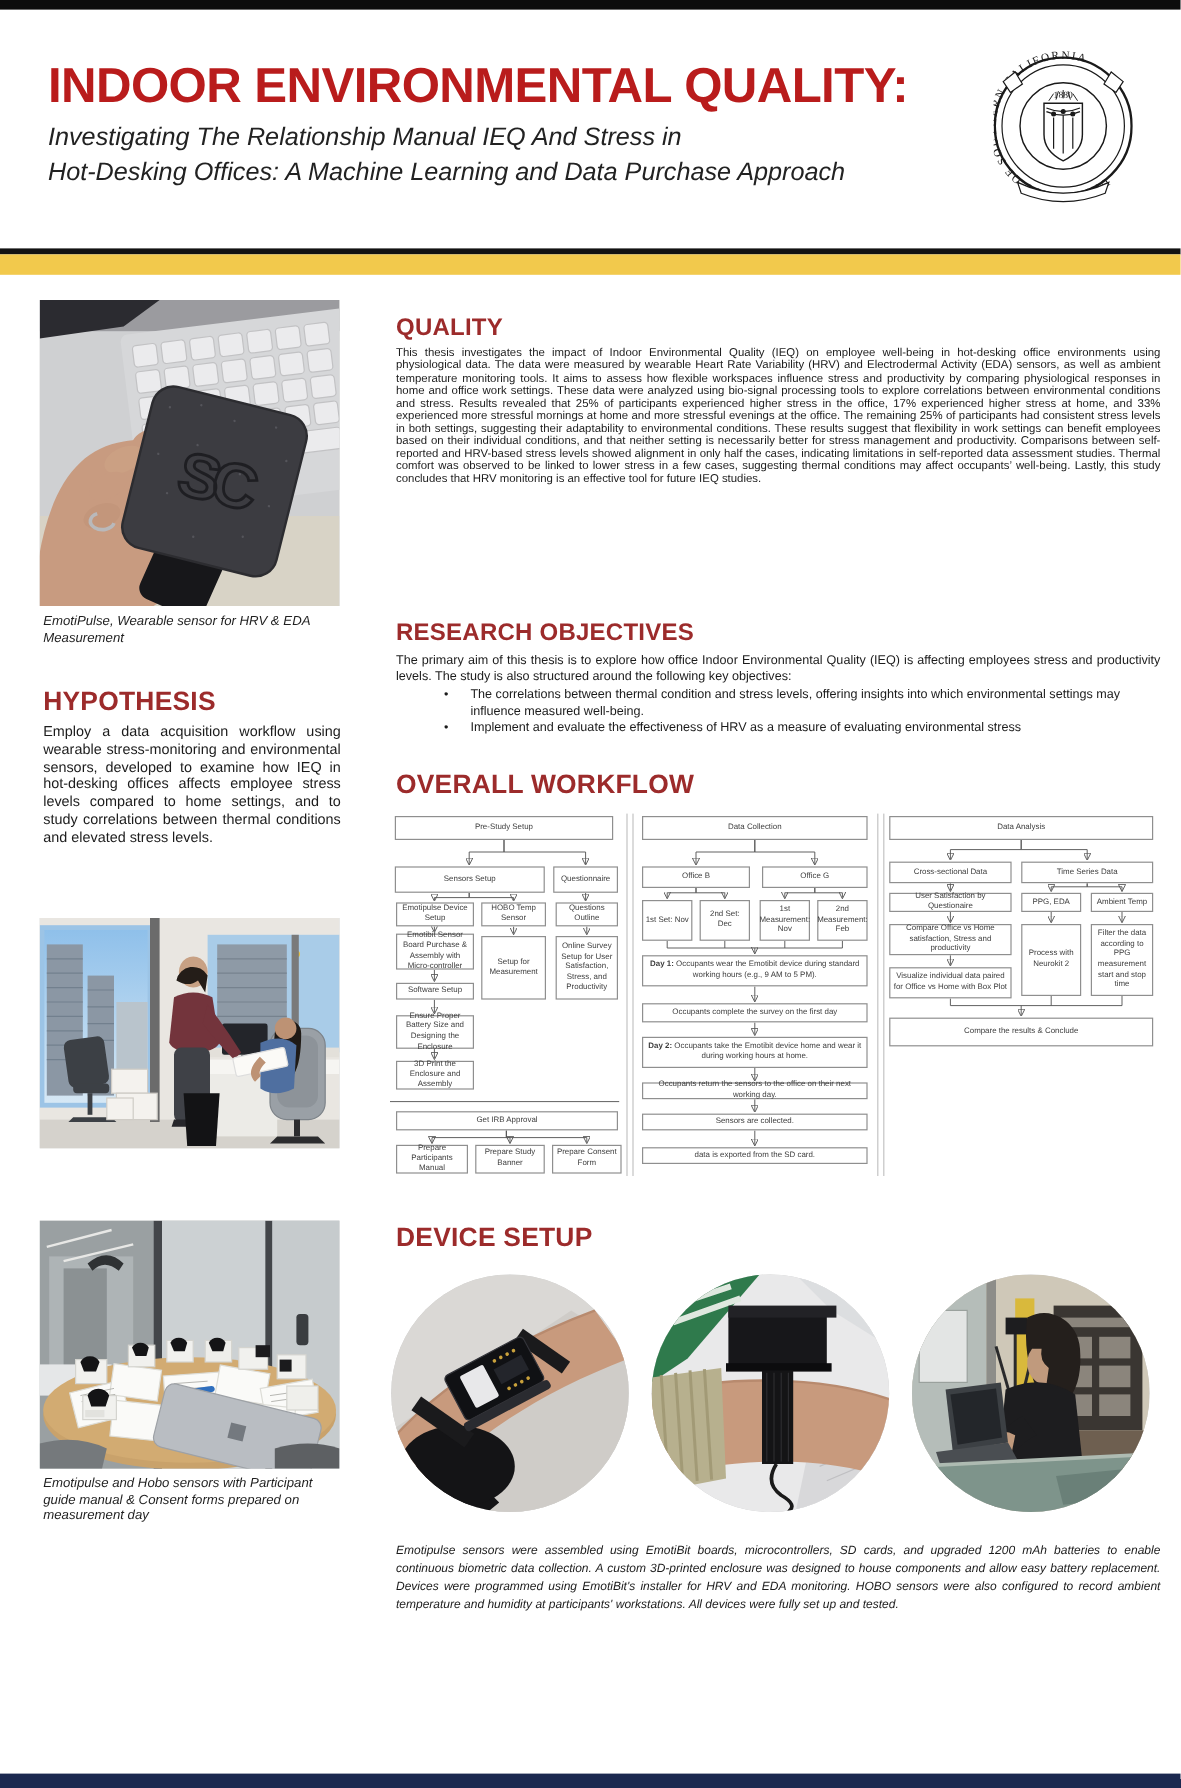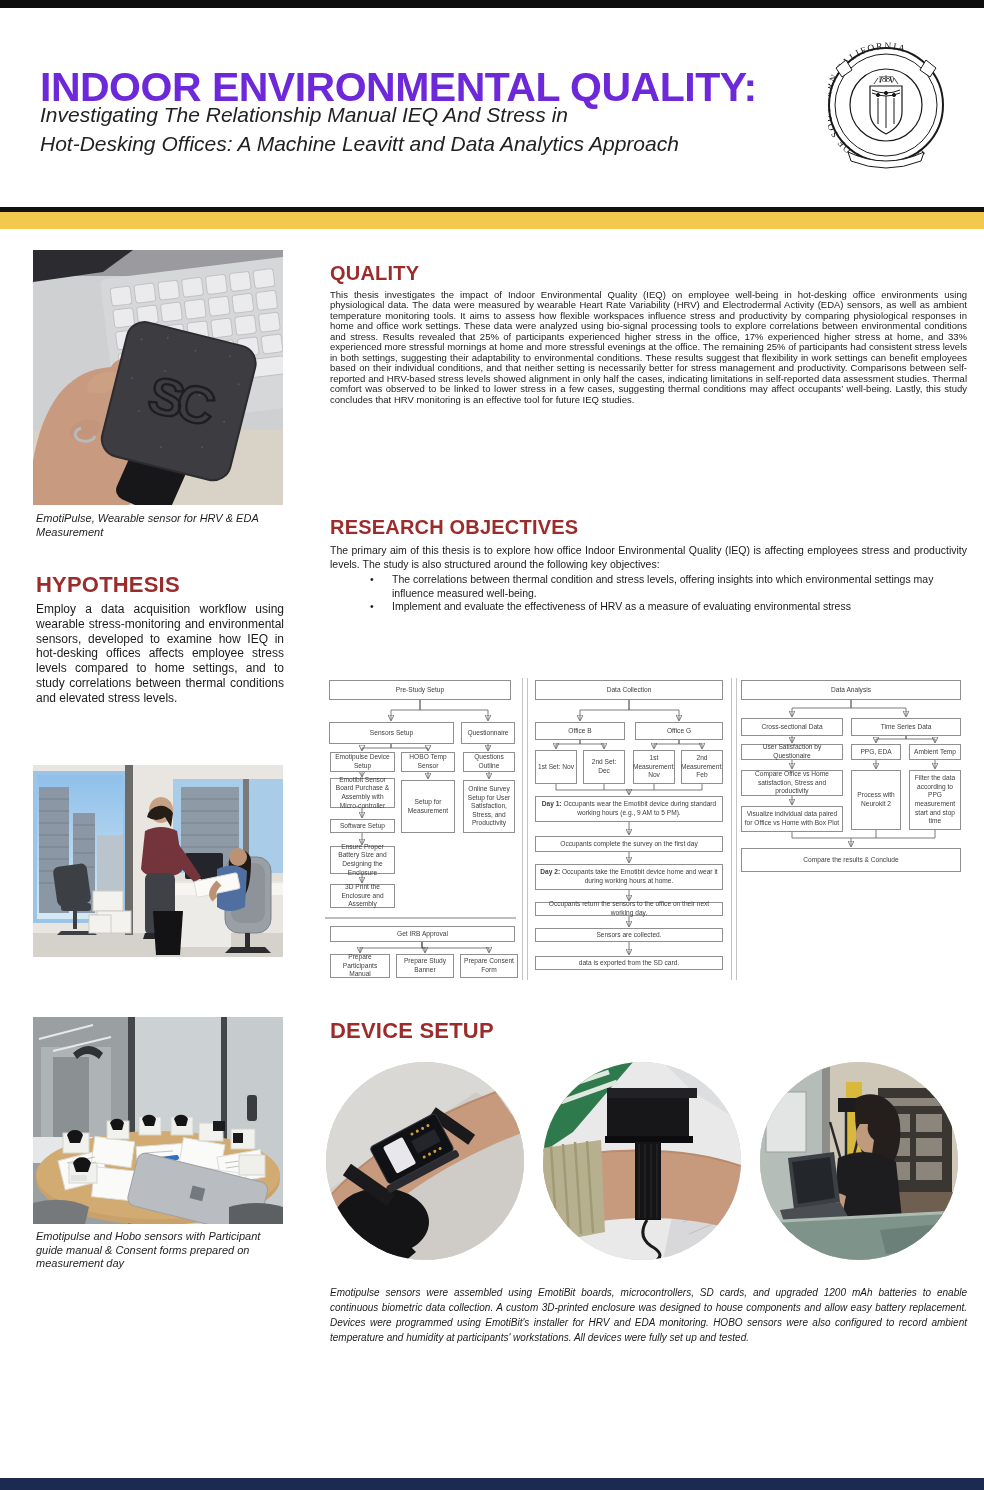--- a/index.html
+++ b/index.html
@@ -3,21 +3,21 @@
 <meta charset="utf-8">
 <style>
   html,body{margin:0;padding:0;background:#ffffff;}
   .poster{
     position:relative;width:984px;height:1490px;overflow:hidden;
     background:#ffffff;font-family:"Liberation Sans",sans-serif;color:#1b1b1b;
   }
   .abs{position:absolute;box-sizing:border-box;}
   .top-strip{left:0;top:0;width:984px;height:8px;background:#0d0d0d;}
   .poster-title{left:40px;top:48px;width:780px;font-size:41px;font-weight:700;
-    letter-spacing:-0.5px;color:#6d28d9;margin-top:16px;}
+    letter-spacing:-0.5px;color:#b91c1c;}
   .poster-subtitle{left:40px;top:100px;width:780px;font-size:21px;font-style:italic;
     font-weight:400;line-height:29px;color:#222;}
   .bar-black{left:0;top:207px;width:984px;height:5px;background:#121212;}
   .bar-yellow{left:0;top:212px;width:984px;height:17px;background:#F2C94C;}
   .sec-h{font-size:20px;font-weight:700;color:#9C2B2B;letter-spacing:0.2px;}
   .body-just{text-align:justify;}
   .abstract-body{font-size:9.5px;line-height:10.45px;color:#1b1b1b;}
   .ro-body{font-size:10.5px;line-height:13.5px;color:#1b1b1b;}
   .bullets{margin-top:2px;}
   .bullet-row{position:relative;padding-left:62px;font-size:10.5px;line-height:13.5px;}
@@ -49,21 +49,21 @@
 </head>
 <body>
 
 <div class="poster">
 
   <div class="abs top-strip"></div>
 
   <div class="abs poster-title">INDOOR ENVIRONMENTAL QUALITY:</div>
   <div class="abs poster-subtitle">
     <div>Investigating The Relationship Manual IEQ And Stress in</div>
-    <div>Hot-Desking Offices: A Machine Leavitt and Data Analytics Approach</div>
+    <div>Hot-Desking Offices: A Machine Learning and Data Purchase Approach</div>
   </div>
 
   <div class="abs" style="left:828px;top:32px;width:116px;height:146px;">
     <svg width="116" height="146" viewBox="0 0 116 146">
       <defs>
         <path id="sealTextPath" d="M58,129 A56,56 0 1 1 58.01,129" transform="rotate(-90 58 73)"></path>
       </defs>
       <circle cx="58" cy="73" r="57" fill="#fff" stroke="#1a1a1a" stroke-width="2"></circle>
       <circle cx="58" cy="73" r="51" fill="none" stroke="#1a1a1a" stroke-width="1"></circle>
       <circle cx="58" cy="73" r="36" fill="none" stroke="#1a1a1a" stroke-width="1.2"></circle>
@@ -358,20 +358,21 @@
 
   <div class="abs sec-h" style="left:330px;top:516px;">RESEARCH OBJECTIVES</div>
   <div class="abs" style="left:330px;top:544px;width:637px;">
     <div class="ro-body body-just">The primary aim of this thesis is to explore how office Indoor Environmental Quality (IEQ) is affecting employees stress and productivity levels. The study is also structured around the following key objectives:</div>
     <div class="bullets">
       <div class="bullet-row">The correlations between thermal condition and stress levels, offering insights into which environmental settings may influence measured well-being.</div>
       <div class="bullet-row">Implement and evaluate the effectiveness of HRV as a measure of evaluating environmental stress</div>
     </div>
   </div>
 
+  <div class="abs sec-h" style="left:330px;top:641px;font-size:22px;">OVERALL WORKFLOW</div>
 
   <div class="abs" style="left:323px;top:678px;width:642px;height:306px;">
     <div class="fc-sep" style="left:199px;"></div>
     <div class="fc-sep" style="left:408px;"></div>
 
     <div class="fc-col" style="left:0;width:195px;height:302px;">
       <svg class="fc-svg" width="195" height="302" viewBox="0 0 195 302">
         <defs>
           <marker id="arr" viewBox="0 0 6 6" markerWidth="6" markerHeight="6" refX="5" refY="3" orient="auto" markerUnits="userSpaceOnUse">
             <path d="M0,0 L6,3 L0,6 Z" fill="#5a5a5a" stroke="none"></path>

